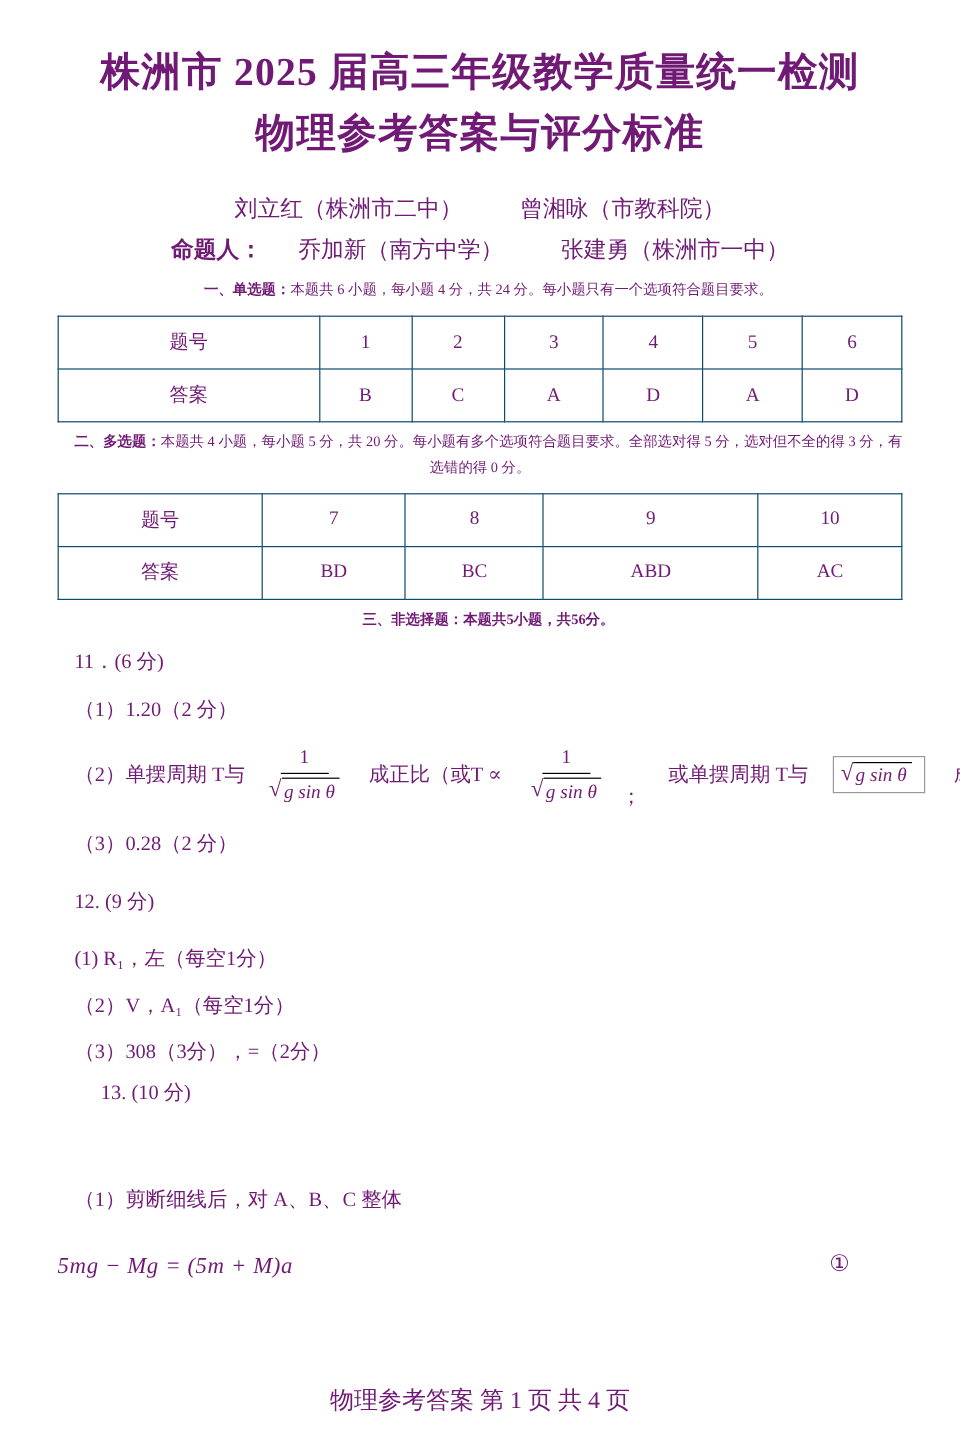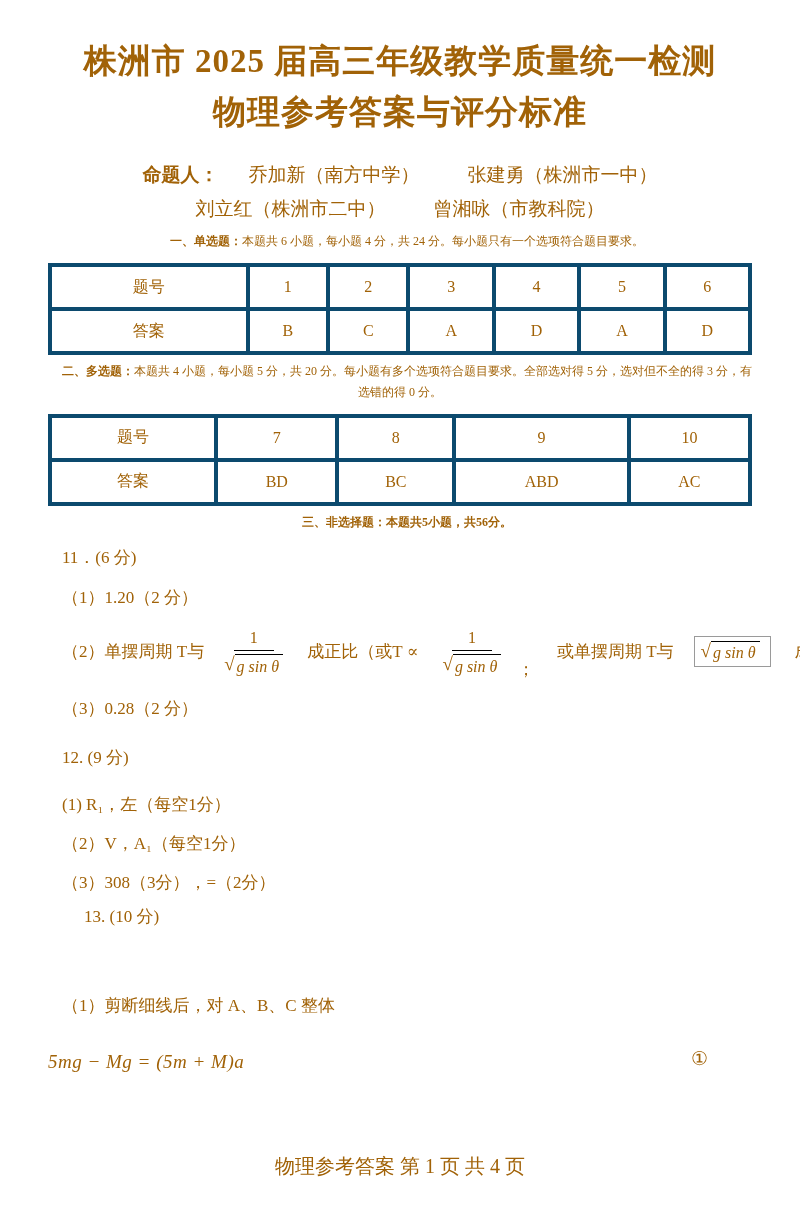--- a/index.html
+++ b/index.html
@@ -3,42 +3,42 @@
 <meta charset="utf-8">
 <style>
   * { margin: 0; padding: 0; box-sizing: border-box; }
   html, body { background: #ffffff; }
   .page {
     position: relative;
     width: 800px;
     height: 1210px;
     margin: 0 auto;
     background: #fff;
-    color: #a16207;
+    color: #701a75;
     font-family: "Liberation Serif", "DejaVu Serif", serif;
     display: flex;
     flex-direction: column;
     padding: 36px 48px 26px 48px;
     overflow: hidden;
   }
   .title-line {
     text-align: center;
     font-size: 33px;
     font-weight: bold;
     line-height: 1.55;
     letter-spacing: 1px;
   }
   .authors { margin-top: 20px; font-size: 19px; }
   .author-row { display: flex; justify-content: center; gap: 48px; line-height: 1.75; }
   .author-row .label { font-weight: bold; margin-right: -18px; }
   .heading { font-size: 12px; line-height: 1.7; text-indent: 14px; margin-top: 6px; text-align: center; }
   .heading .label { font-weight: bold; }
   table { width: 100%; border-collapse: collapse; margin-top: 12px; }
   td {
-    border: 4px solid #0c4a6e;
+    border: 1px solid #0c4a6e;
     height: 44px;
     text-align: center;
     vertical-align: middle;
     font-size: 16px;
   }
   .item { font-size: 17px; line-height: 1.6; margin: 12px 0 0 14px; }
   .formula-line {
     display: flex;
     align-items: center;
     flex-wrap: nowrap;
@@ -90,27 +90,27 @@
 </head>
 <body>
 
 <div class="page">
 
   <div class="title-line">株洲市 2025 届高三年级教学质量统一检测</div>
   <div class="title-line">物理参考答案与评分标准</div>
 
   <div class="authors">
     <div class="author-row">
+      <span>刘立红（株洲市二中）</span>
+      <span>曾湘咏（市教科院）</span>
+    </div>
+    <div class="author-row">
       <span class="label">命题人：</span>
       <span>乔加新（南方中学）</span>
       <span>张建勇（株洲市一中）</span>
-    </div>
-    <div class="author-row">
-      <span>刘立红（株洲市二中）</span>
-      <span>曾湘咏（市教科院）</span>
     </div>
   </div>
 
   <div class="heading">
     <span class="label">一、单选题：</span><span>本题共 6 小题，每小题 4 分，共 24 分。每小题只有一个选项符合题目要求。</span>
   </div>
 
   <table>
     <tbody>
         <tr>

